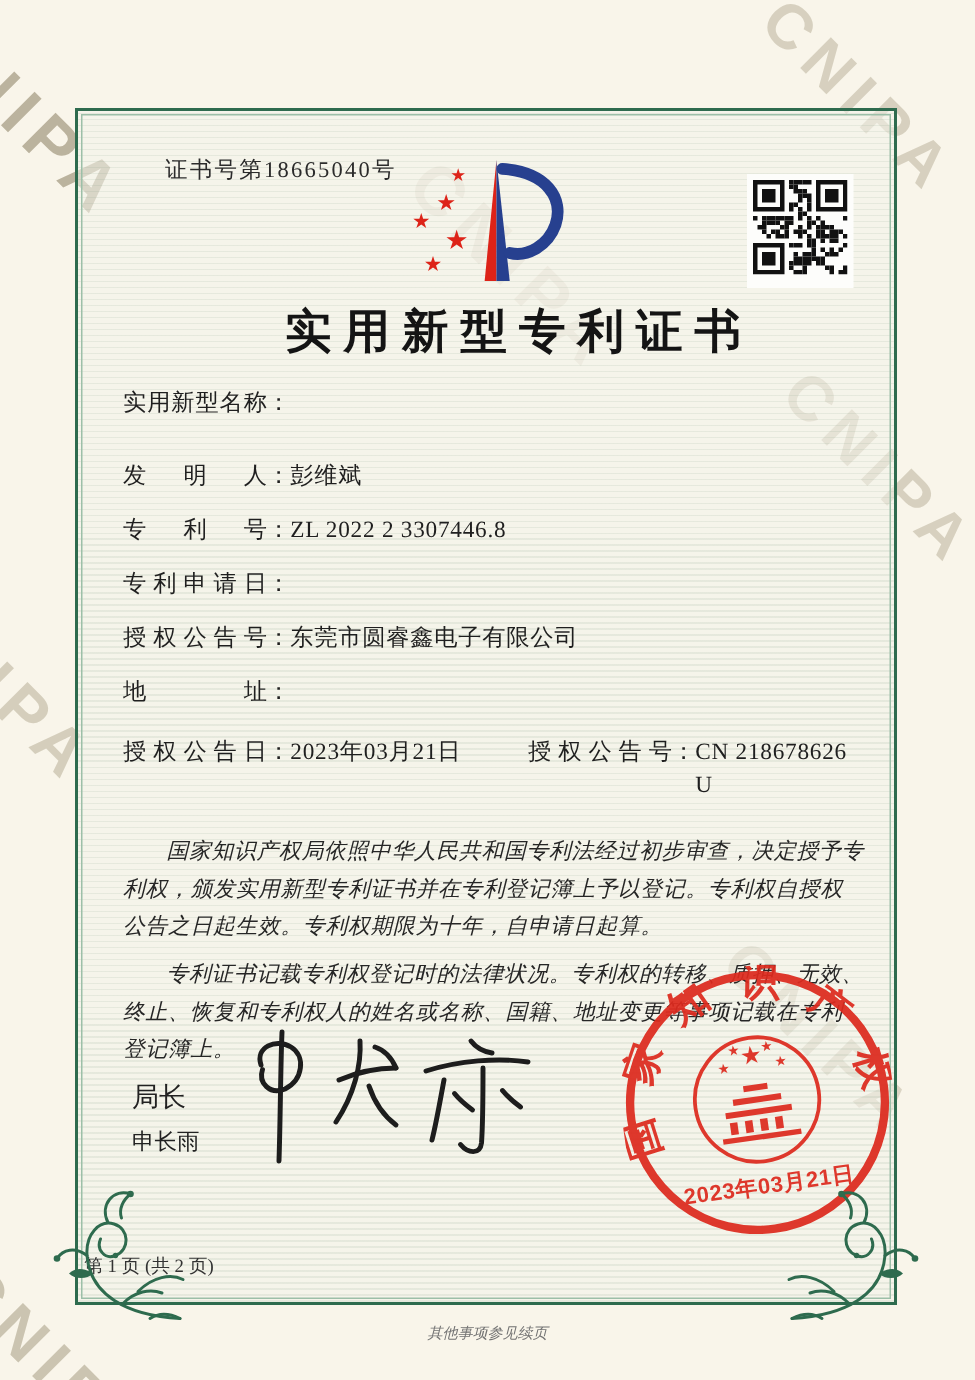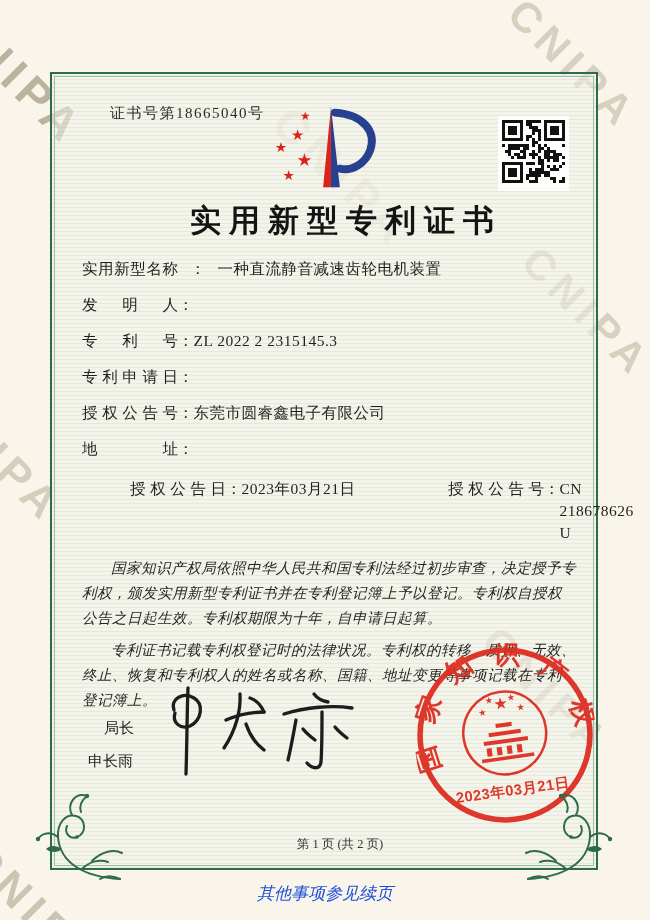--- a/index.html
+++ b/index.html
@@ -44,46 +44,46 @@
   .cert-no { position:absolute; left:30px; top:30px; font-size:15px; letter-spacing:1.5px; color:#2b2b2b;margin-left:28px; }
   .logo { position:absolute; left:218px; top:26px; width:118px; height:96px; }
   .qr-box { position:absolute; left:446px; top:42px; background:#fdfdfb; padding:4px; }
   .title {
     position:absolute; left:0; top:126px; width:100%;
     text-align:center; font-size:31px; font-weight:bold;
     letter-spacing:8px; color:#141414;margin-left:22px;
   }
   .fields { position:absolute; left:30px; top:184px; width:494px; font-size:15.5px; }
   .frow { line-height:22px; margin-bottom:14px; display:flex; }
-  .frow.first { margin-bottom:14px;gap:12px; }
+  .frow.first { margin-bottom:27px; }
   .frow.addr  { margin-bottom:18px; }
   .flabel {
     display:inline-block; width:96px;
     text-align:justify; text-align-last:justify;
     flex:0 0 96px;
   }
   .fcolon { flex:0 0 14px; text-align:center; }
   .fvalue { flex:1; letter-spacing:0.5px; }
-  .fgroup { display:flex;margin-left:48px; }
+  .fgroup { display:flex; }
   .fgroup.g1 { flex:0 0 270px; }
   .paras { position:absolute; left:30px; top:458px; width:494px;
     font-size:14.5px; line-height:25px; font-style:italic; color:#262626;margin-top:24px; }
   .paras p { text-indent:2em; margin-bottom:7px; letter-spacing:0.5px; }
-  .director-title { position:absolute; left:52px; top:645px; font-size:15px;
+  .director-title { position:absolute; left:36px; top:645px; font-size:18px;
     font-family:Liberation Sans, sans-serif; color:#222; }
   .director-name  { position:absolute; left:36px; top:678px; font-size:15px;
     font-family:Liberation Serif, serif; color:#222; }
   .signature { position:absolute; left:92px; top:598px; width:235px; height:115px; }
   .seal { position:absolute; left:362px; top:570px; width:182px; height:182px;
     transform:rotate(-8deg); opacity:0.93; }
-  .page-info { position:absolute; left:16px; top:762px; width:100%;
-    text-align:center; font-size:12.5px; color:#333; }
+  .page-info { position:absolute; left:4px; top:762px; width:100%;
+    text-align:left; font-size:12.5px; color:#333; }
   .footer-note {
     position:absolute; left:0; top:882px; width:100%; z-index:2;
-    text-align:center; font-size:17px; font-style:italic; color:#1d4ed8;
+    text-align:center; font-size:10px; font-style:italic; color:#737373;
   }
 </style>
 </head>
 <body>
 
 <div class="wm wm1">CNIPA</div>
 <div class="wm wm2">CNIPA</div>
 <div class="wm wm3">CNIPA</div>
 <div class="wm wm4">CNIPA</div>
 <div class="wm wm5">CNIPA</div>
@@ -284,30 +284,30 @@
           <rect x="6" y="48" width="9" height="9" fill="#111"></rect>
         </svg>
     </div>
 
     <div class="title">实用新型专利证书</div>
 
     <div class="fields">
       <div class="frow first">
         <span class="flabel">实用新型名称</span>
         <span class="fcolon">：</span>
-        <span class="fvalue">一种直流静音减速齿轮电机装置</span>
       </div>
       <div class="frow">
         <span class="flabel">发明人</span>
         <span class="fcolon">：</span>
+        <span class="fvalue">彭维斌</span>
       </div>
       <div class="frow">
         <span class="flabel">专利号</span>
         <span class="fcolon">：</span>
-        <span class="fvalue">ZL 2022 2 2315145.3</span>
+        <span class="fvalue">ZL 2022 2 3307446.8</span>
       </div>
       <div class="frow">
         <span class="flabel">专利申请日</span>
         <span class="fcolon">：</span>
       </div>
       <div class="frow">
         <span class="flabel">授权公告号</span>
         <span class="fcolon">：</span>
         <span class="fvalue">东莞市圆睿鑫电子有限公司</span>
       </div>

